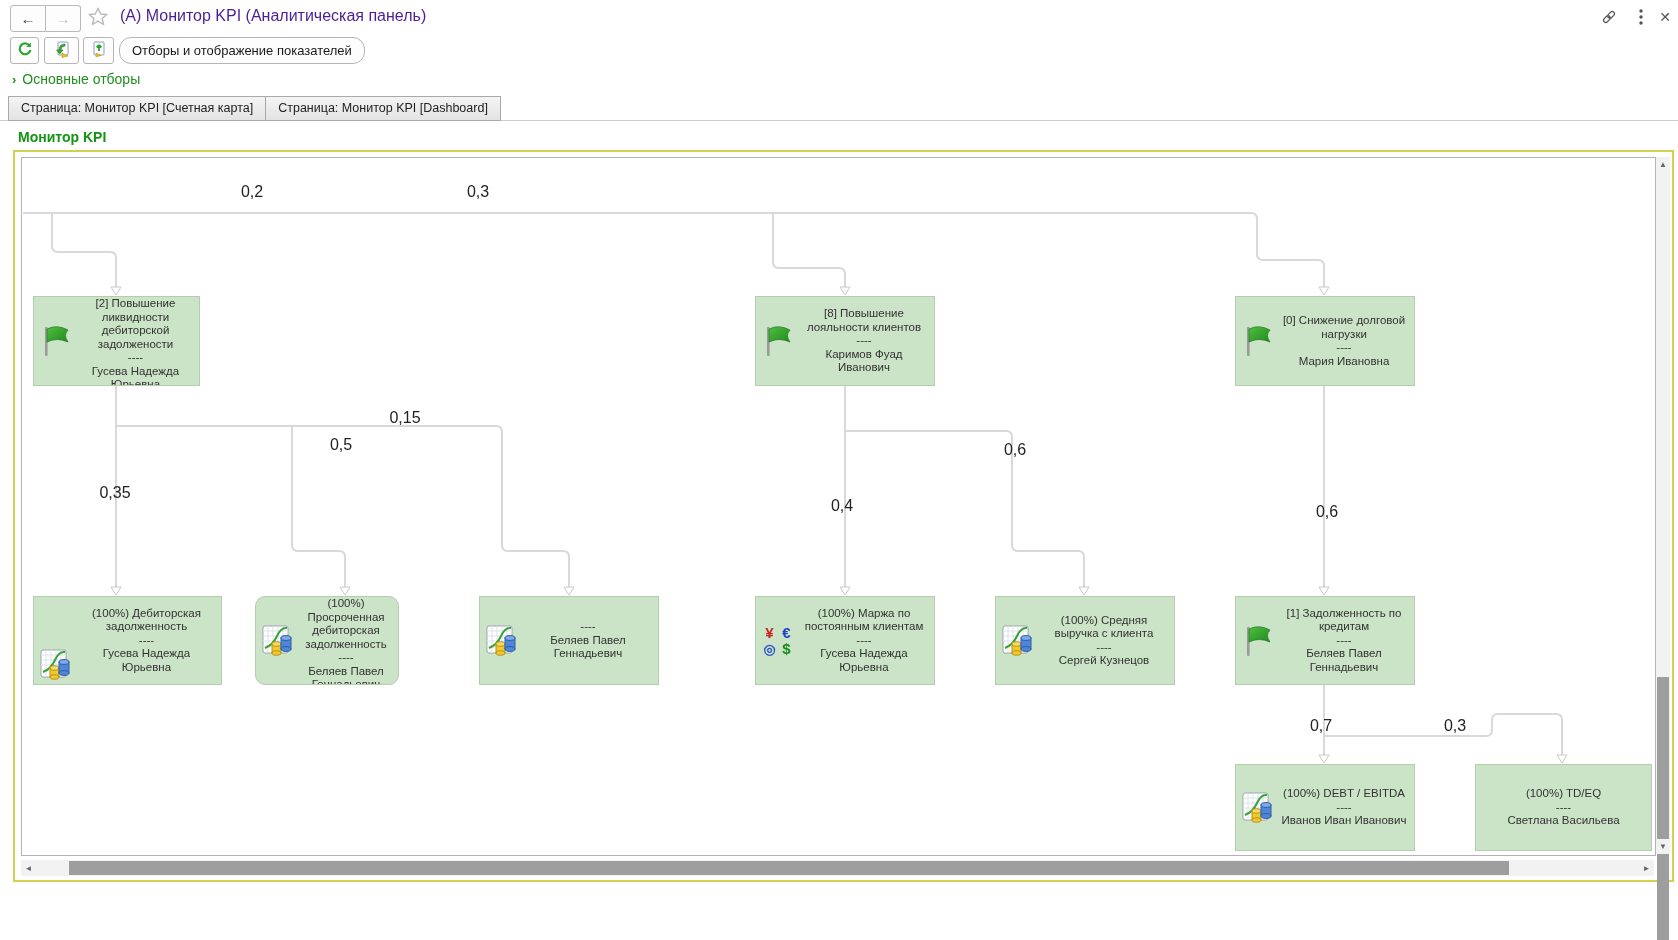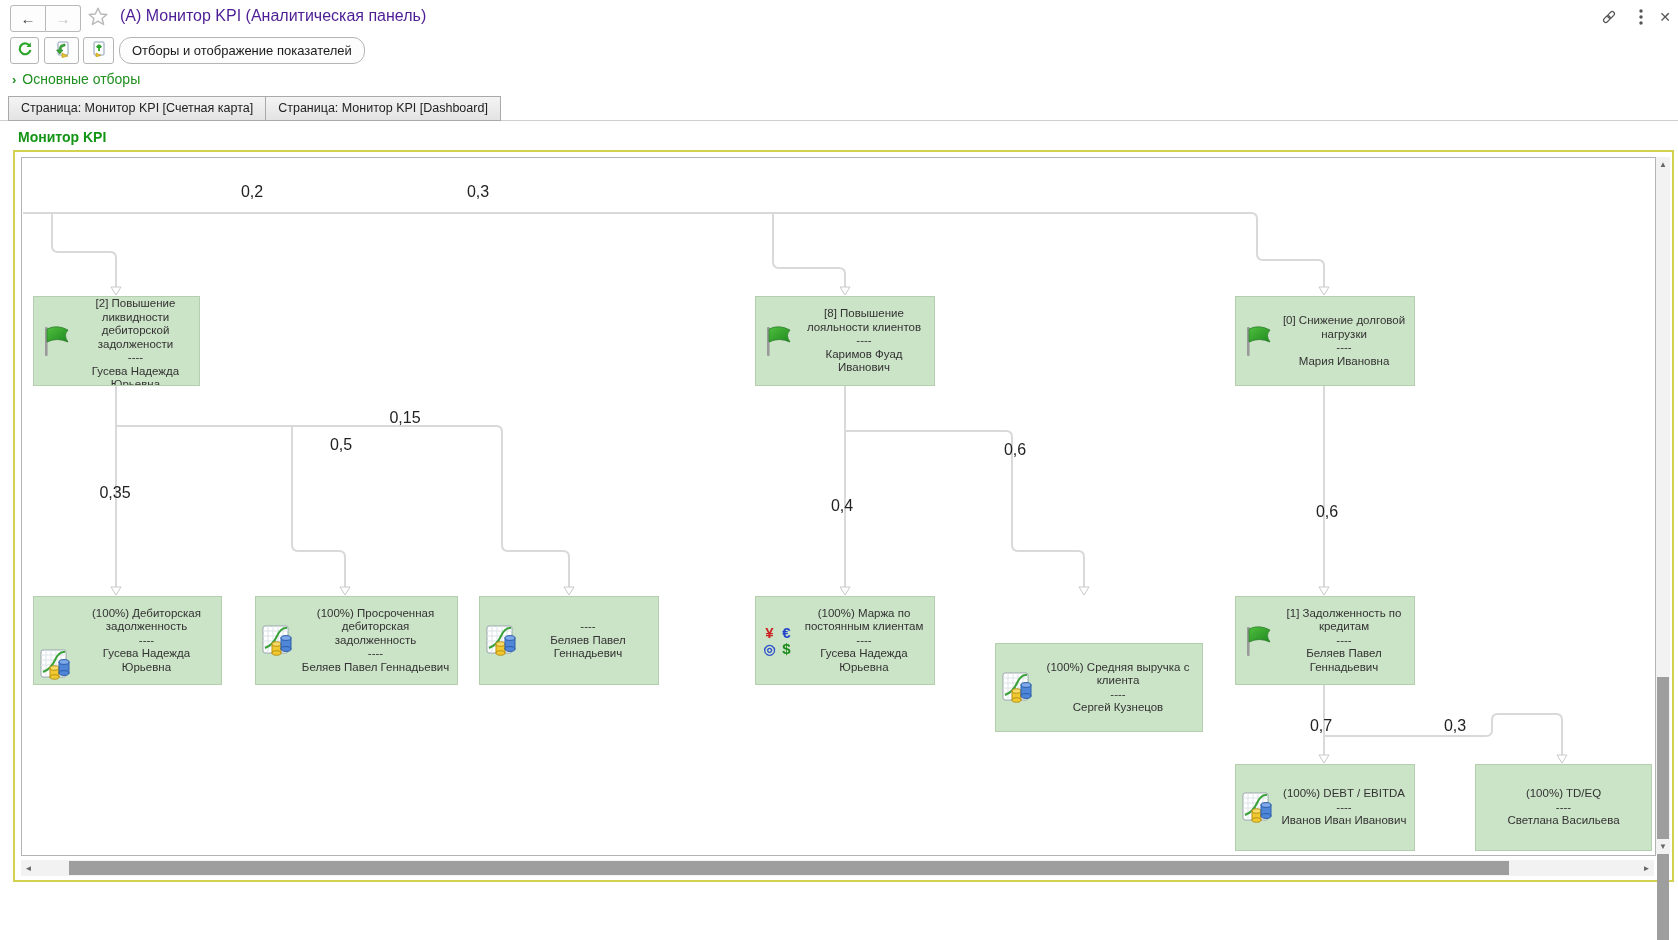--- a/index.html
+++ b/index.html
@@ -236,21 +236,21 @@
           <ellipse cx="26" cy="16" rx="5" ry="2.4" fill="#7fa9e8" stroke="#2c5fa8"></ellipse>
           <ellipse cx="26" cy="27" rx="5" ry="2.4" fill="#4f86d8" stroke="#2c5fa8"></ellipse>
           </svg>
         </span>
         <span class="ntext">
           <span>(100%) Дебиторская задолженность</span>
           <span>----</span>
           <span>Гусева Надежда Юрьевна</span>
         </span>
       </div>
-      <div class="node" style="left: 233px; top: 438px; width: 203px; height: 89px;">
+      <div class="node" style="left: 233px; top: 438px; width: 144px; height: 89px; border-radius: 10px;">
         <span class="nicon">
           <svg width="36" height="38" viewBox="0 0 36 38">
           <rect x="3" y="4" width="25" height="27" rx="2" fill="#fff" stroke="#9aa5ad"></rect>
           <path d="M8 4 V31 M13 4 V31 M18 4 V31 M23 4 V31 M3 9 H28 M3 14 H28 M3 19 H28 M3 24 H28" stroke="#dde3e8" stroke-width="1"></path>
           <path d="M5 26 Q 13 23 17 14 T 27 6" fill="none" stroke="#3aa23a" stroke-width="2"></path>
           <rect x="12" y="22" width="9" height="9" fill="#f0c830" stroke="#b89010"></rect>
           <ellipse cx="16.5" cy="22" rx="4.5" ry="2.2" fill="#f8dc6a" stroke="#b89010"></ellipse>
           <ellipse cx="16.5" cy="31" rx="4.5" ry="2.2" fill="#f0c830" stroke="#b89010"></ellipse>
           <rect x="21" y="16" width="10" height="11" fill="#4f86d8" stroke="#2c5fa8"></rect>
           <ellipse cx="26" cy="16" rx="5" ry="2.4" fill="#7fa9e8" stroke="#2c5fa8"></ellipse>
@@ -290,21 +290,21 @@
             <span class="t">◎</span>
             <span class="d">$</span>
           </span>
         </span>
         <span class="ntext">
           <span>(100%) Маржа по постоянным клиентам</span>
           <span>----</span>
           <span>Гусева Надежда Юрьевна</span>
         </span>
       </div>
-      <div class="node" style="left: 973px; top: 438px; width: 208px; height: 89px; margin-top: 47px;">
+      <div class="node" style="left: 973px; top: 438px; width: 180px; height: 89px;">
         <span class="nicon">
           <svg width="36" height="38" viewBox="0 0 36 38">
           <rect x="3" y="4" width="25" height="27" rx="2" fill="#fff" stroke="#9aa5ad"></rect>
           <path d="M8 4 V31 M13 4 V31 M18 4 V31 M23 4 V31 M3 9 H28 M3 14 H28 M3 19 H28 M3 24 H28" stroke="#dde3e8" stroke-width="1"></path>
           <path d="M5 26 Q 13 23 17 14 T 27 6" fill="none" stroke="#3aa23a" stroke-width="2"></path>
           <rect x="12" y="22" width="9" height="9" fill="#f0c830" stroke="#b89010"></rect>
           <ellipse cx="16.5" cy="22" rx="4.5" ry="2.2" fill="#f8dc6a" stroke="#b89010"></ellipse>
           <ellipse cx="16.5" cy="31" rx="4.5" ry="2.2" fill="#f0c830" stroke="#b89010"></ellipse>
           <rect x="21" y="16" width="10" height="11" fill="#4f86d8" stroke="#2c5fa8"></rect>
           <ellipse cx="26" cy="16" rx="5" ry="2.4" fill="#7fa9e8" stroke="#2c5fa8"></ellipse>

